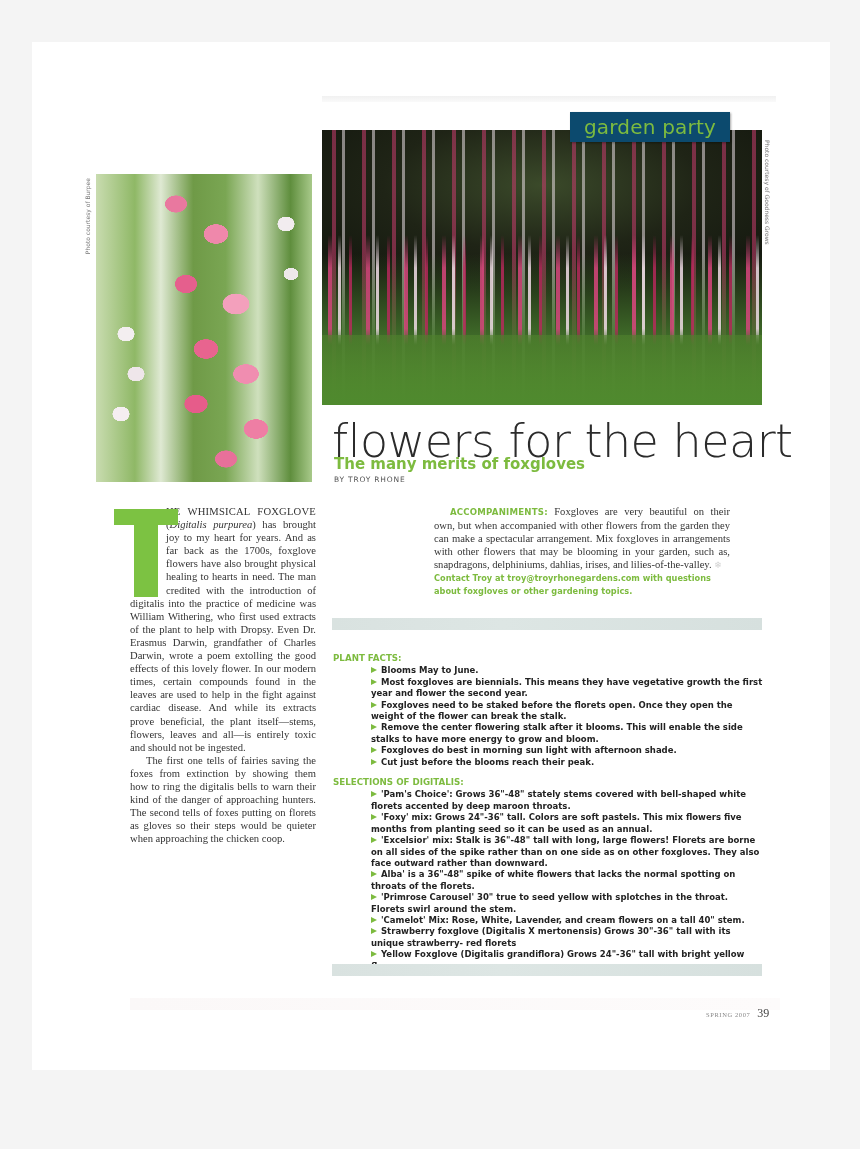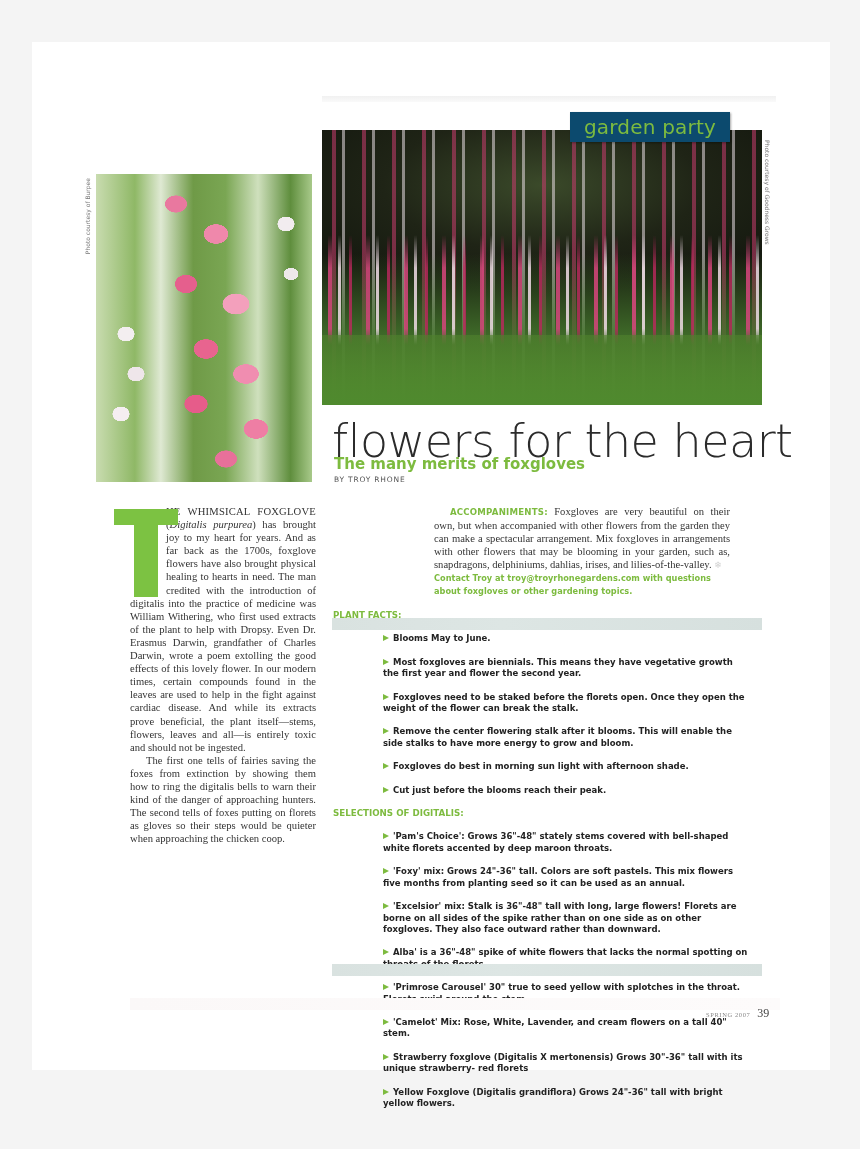--- a/index.html
+++ b/index.html
@@ -136,29 +136,29 @@
     .snow { color: #cfcfcf; font-size: 9px; }
 
     .gray-band {
       left: 332px; width: 430px; height: 12px;
       background: linear-gradient(90deg, #d9e2e0, #dde6e4 40%, #d6e0de);
     }
     .band1 { top: 618px; }
     .band2 { top: 964px; }
 
     .facts {
-      left: 333px; top: 610px; width: 430px;
+      left: 333px; top: 653px; width: 430px;
       font-family: "DejaVu Sans", sans-serif;
       font-size: 8.5px; line-height: 11.4px; color: #222;
     }
     .facts .h {
       font-weight: bold; color: #7dbb3f; font-size: 8.7px; margin: 0 0 1px 0;
     }
     .facts .h2 { margin-top: 9px; }
-    .facts .item { margin: 12px; font-weight: 600; padding-left: 38px; }
+    .facts .item { margin: 0; font-weight: 600; padding-left: 38px; }
     .tri {
       display: inline-block; width: 0; height: 0;
       border-left: 6px solid #7dbb3f;
       border-top: 3.5px solid transparent; border-bottom: 3.5px solid transparent;
       margin-right: 4px; vertical-align: 0px;
     }
 
     .footer-band {
       left: 130px; top: 998px; width: 650px; height: 12px;
       background: linear-gradient(90deg, #fbf8f8, #fdfbfb);

